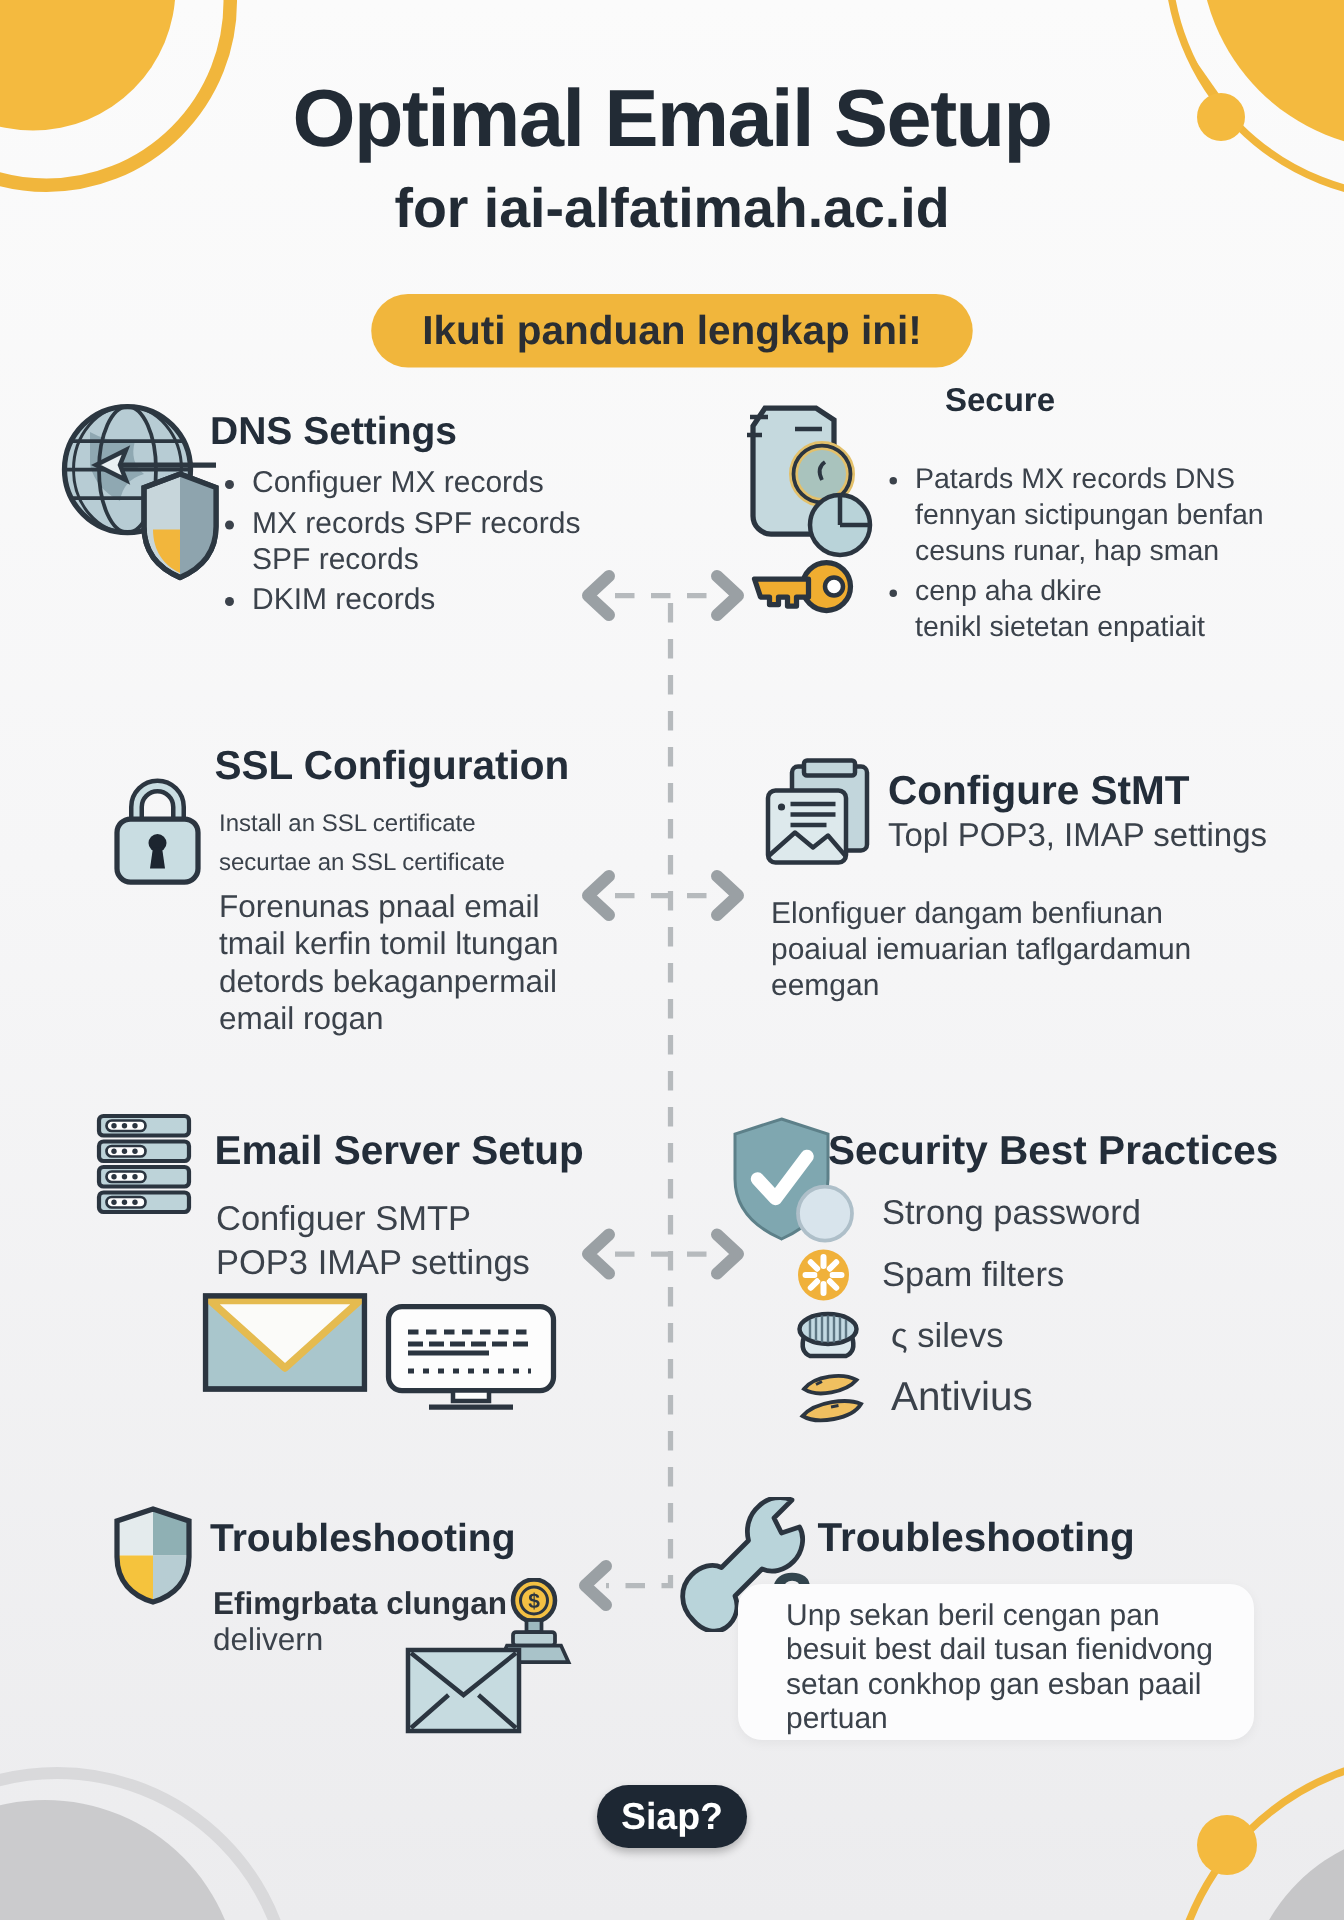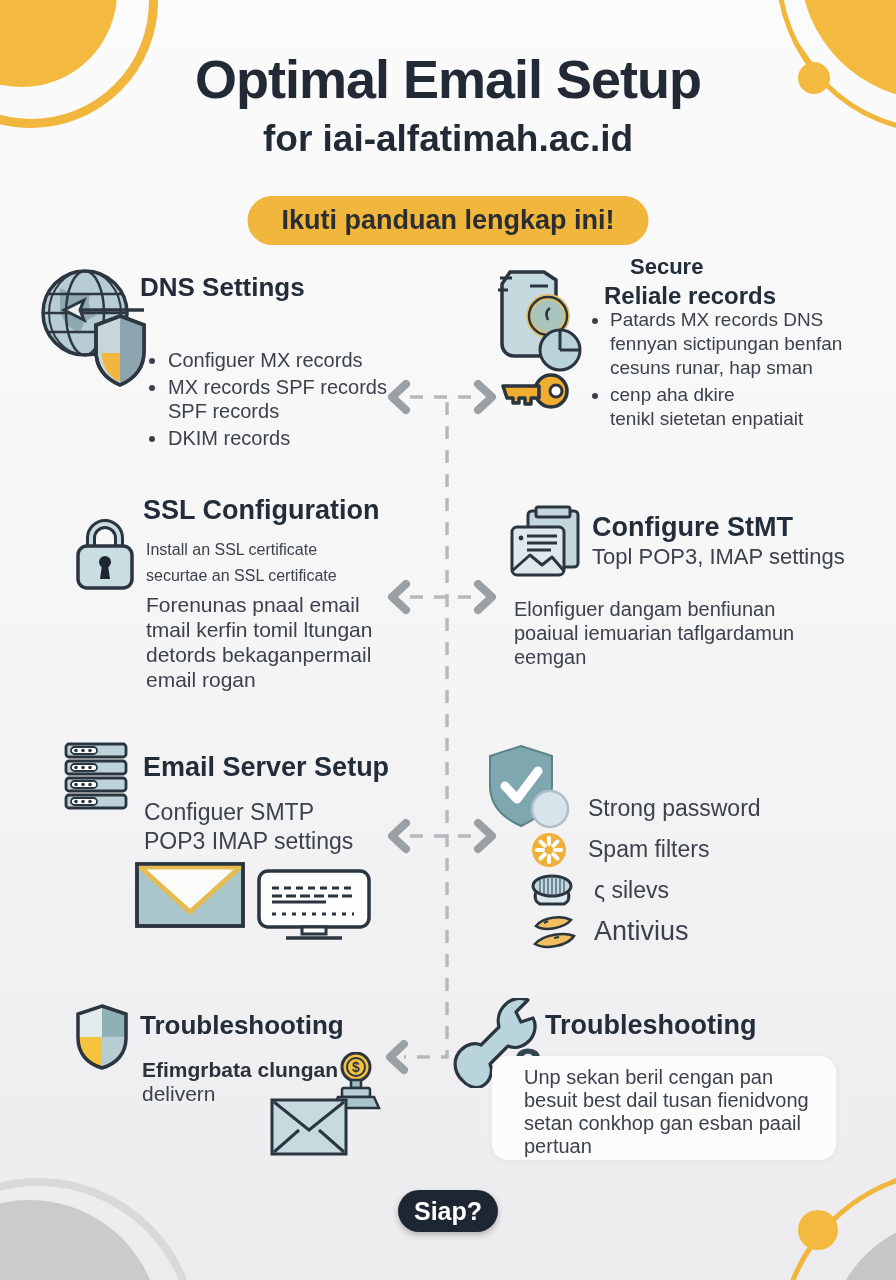--- a/index.html
+++ b/index.html
@@ -88,21 +88,21 @@
     <ellipse cx="45" cy="55" rx="36" ry="42" fill="none" stroke="#2c3741" stroke-width="2"></ellipse>
     <path d="M7,36 h76 M3,55 h84 M7,74 h72" stroke="#2c3741" stroke-width="2.5" fill="none"></path>
     <path d="M104,52 H40" stroke="#2c3741" stroke-width="3.5"></path>
     <path d="M24,52 L44,42 40,52 44,62 Z" fill="#e9f0f2" stroke="#2c3741" stroke-width="3"></path>
     <path d="M80,58 L104,67 V93 C104,111 94,121 80,127 C66,121 56,111 56,93 V67 Z" fill="#c7d6db" stroke="#2c3741" stroke-width="3.5"></path>
     <path d="M80,58 L104,67 V93 C104,111 94,121 80,127 Z" fill="#8ea4ae"></path>
     <path d="M62,95 H80 V124 C69,119 62,109 62,95 Z" fill="#F2B63C"></path>
     <path d="M80,58 L104,67 V93 C104,111 94,121 80,127 C66,121 56,111 56,93 V67 Z" fill="none" stroke="#2c3741" stroke-width="3.5"></path>
   </svg>
   <div class="abs sec-title" style="left:140px;top:272px;font-size:26px;">DNS Settings</div>
-  <ul class="abs blist body-text" style="left:146px;top:310px;font-size:20px;line-height:24px;width:270px;margin-top:38px;">
+  <ul class="abs blist body-text" style="left:146px;top:310px;font-size:20px;line-height:24px;width:270px;">
     <li class="pre">Configuer MX records</li>
     <li class="pre">MX records SPF records
 SPF records</li>
     <li class="pre">DKIM records</li>
   </ul>
 
   <svg class="abs" style="left:496px;top:264px;" width="86" height="110" viewBox="0 0 86 110">
     <path d="M14,8 h34 l12,8 v62 a14,14 0 0 1 -14,14 h-28 a12,12 0 0 1 -12,-12 v-60 z" fill="#c5d9de" stroke="#2b3540" stroke-width="3.5"></path>
     <path d="M4,14 h12 M2,26 h10 M34,22 h18" stroke="#2b3540" stroke-width="3" fill="none"></path>
     <circle cx="52" cy="52" r="19" fill="#a9c3bd" stroke="#e3c06a" stroke-width="6"></circle>
@@ -111,21 +111,20 @@
     <circle cx="64" cy="86" r="20" fill="#b9d3d9" stroke="#2b3540" stroke-width="3"></circle>
     <path d="M64,86 V66 M64,86 H84" stroke="#2b3540" stroke-width="3"></path>
   </svg>
   <svg class="abs" style="left:497px;top:368px;" width="74" height="46" viewBox="0 0 74 46">
     <circle cx="54" cy="23" r="16" fill="#f0ad30" stroke="#2b3540" stroke-width="3.5"></circle>
     <path d="M6,18 H42 V30 H34 v6 h-6 v-6 h-6 v5 h-6 v-5 h-6 z" fill="#f0ad30" stroke="#2b3540" stroke-width="3.5" stroke-linejoin="round"></path>
     <circle cx="59" cy="23" r="6" fill="#fff" stroke="#2b3540" stroke-width="3"></circle>
   </svg>
   <div class="abs" style="left:578px;top:254px;width:290px;margin-left:26px;">
     <div class="sec-title" style="font-size:22px;padding-left:26px;">Secure</div>
-    <div class="sec-title" style="font-size:24px;margin-top:2px;">Reliale records</div>
   </div>
   <ul class="abs blist body-text" style="left:588px;top:308px;font-size:19px;line-height:24px;width:300px;">
     <li class="pre">Patards MX records DNS
 fennyan sictipungan benfan
 cesuns runar, hap sman</li>
     <li class="pre">cenp aha dkire
 tenikl sietetan enpatiait</li>
   </ul>
 
   <svg class="abs" style="left:72px;top:512px;" width="66" height="80" viewBox="0 0 66 80">
@@ -202,20 +201,21 @@
       <path d="M16,46 H98" stroke-dasharray="4 6"></path>
     </g>
     <path d="M46,59 h24 v7 h-24 z" fill="#fdfdfd" stroke="#2b3540" stroke-width="3"></path>
     <path d="M30,70 H86" stroke="#2b3540" stroke-width="3.5"></path>
   </svg>
 
   <svg class="abs" style="left:488px;top:744px;" width="80" height="86" viewBox="0 0 80 86">
     <path d="M33,2 L64,12 V42 C64,62 51,74 33,82 C15,74 2,62 2,42 V12 Z" fill="#7fa7b0" stroke="#5d8089" stroke-width="2"></path>
     <polyline points="17,42 29,55 50,27" fill="none" stroke="#fff" stroke-width="9" stroke-linecap="round" stroke-linejoin="round"></polyline>
   </svg>
+  <div class="abs sec-title" style="left:552px;top:752px;font-size:27px;">Security Best Practices</div>
   <div class="abs" style="left:530px;top:788px;">
     <div style="display:flex;align-items:center;height:41px;">
       <svg width="40" height="40" viewBox="0 0 40 40">
           <circle cx="20" cy="20" r="18" fill="#d8e4ec" stroke="#aebfc9" stroke-width="2.5"></circle>
         </svg>
       <span class="body-text" style="font-size:23px;margin-left:18px;">Strong password</span>
     </div>
     <div style="display:flex;align-items:center;height:41px;">
       <svg width="38" height="38" viewBox="0 0 38 38">
         <circle cx="19" cy="19" r="17" fill="#f0b13a"></circle>

